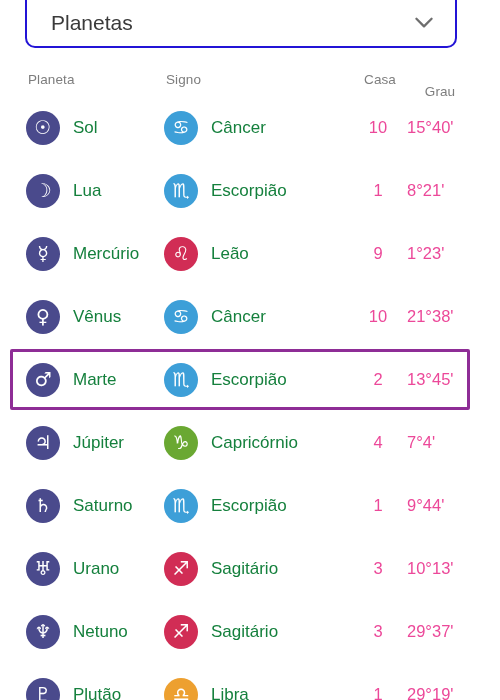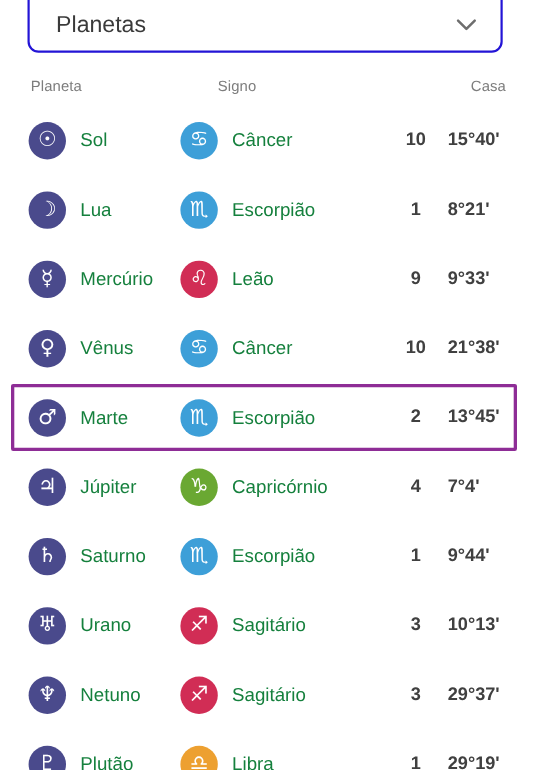--- a/index.html
+++ b/index.html
@@ -72,21 +72,20 @@
     align-items: center;
     height: 63px;
     padding-left: 26px;
     padding-right: 30px;
   }
 
   .header-row {
     height: 34px;
     padding-left: 28px;
     padding-right: 30px;
-    gap: 32px;
   }
 
   .col-planet {
     width: 138px;
     flex: 0 0 138px;
     display: flex;
     align-items: center;
     gap: 13px;
   }
 
@@ -126,22 +125,22 @@
 
   .cell-text {
     font-size: 17px;
     color: #15803d;
     font-weight: 400;
     white-space: nowrap;
   }
 
   .num {
     font-size: 16.5px;
-    color: #404040;
-    font-weight: 700;
+    color: #ec4899;
+    font-weight: 400;
   }
 
   
   .icon-circle {
     width: 34px;
     height: 34px;
     border-radius: 50%;
     flex: 0 0 34px;
     display: flex;
     align-items: center;
@@ -244,21 +243,21 @@
             </span>
             <span class="cell-text">Mercúrio</span>
           </div>
           <div class="col-sign">
             <span class="icon-circle" style="background: rgb(209, 45, 85);">
               <span class="glyph glyph-sign">♌</span>
             </span>
             <span class="cell-text">Leão</span>
           </div>
           <div class="col-house"><span class="num">9</span></div>
-          <div class="col-degree"><span class="num">9°33'</span></div>
+          <div class="col-degree"><span class="num">1°23'</span></div>
         </div>
         <div class="row">
           <div class="col-planet">
             <span class="icon-circle" style="background: rgb(74, 74, 140);">
               <span class="glyph glyph-planet">♀</span>
             </span>
             <span class="cell-text">Vênus</span>
           </div>
           <div class="col-sign">
             <span class="icon-circle" style="background: rgb(61, 159, 216);">

